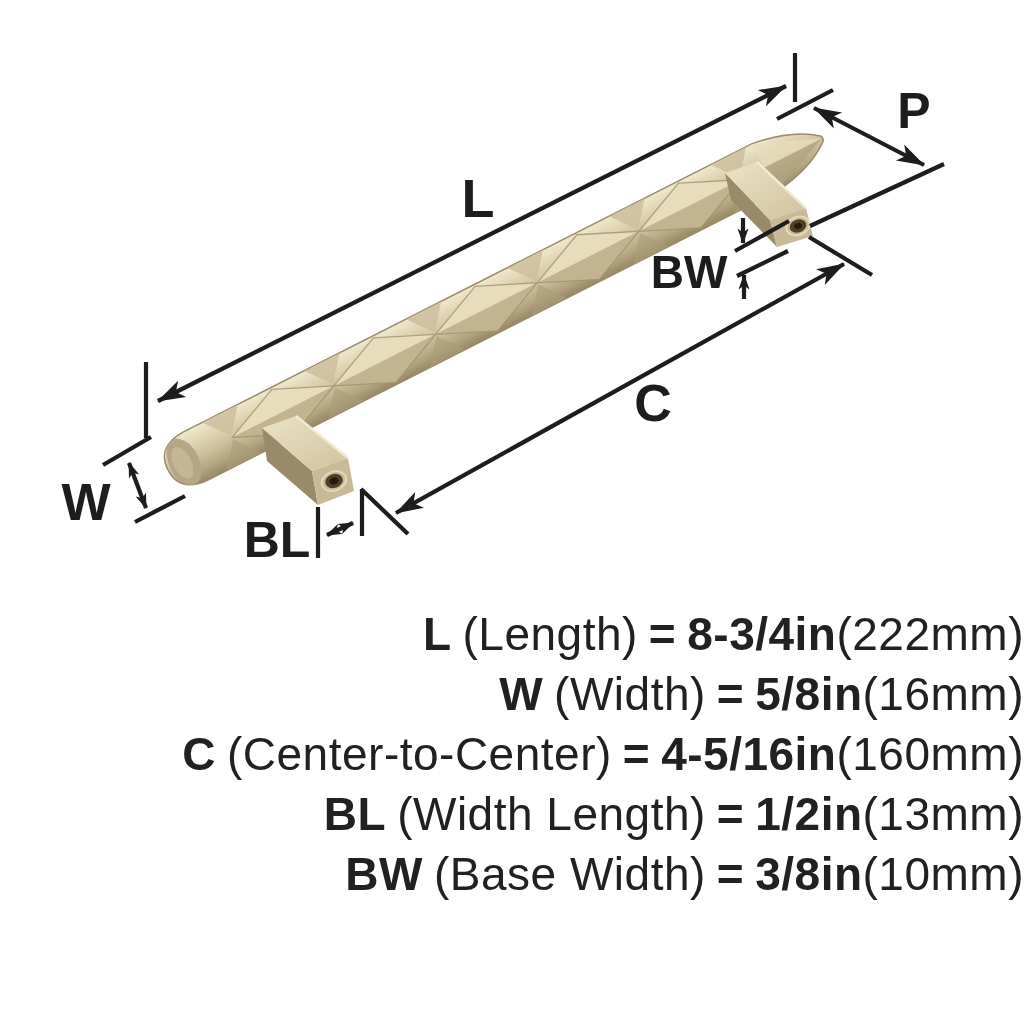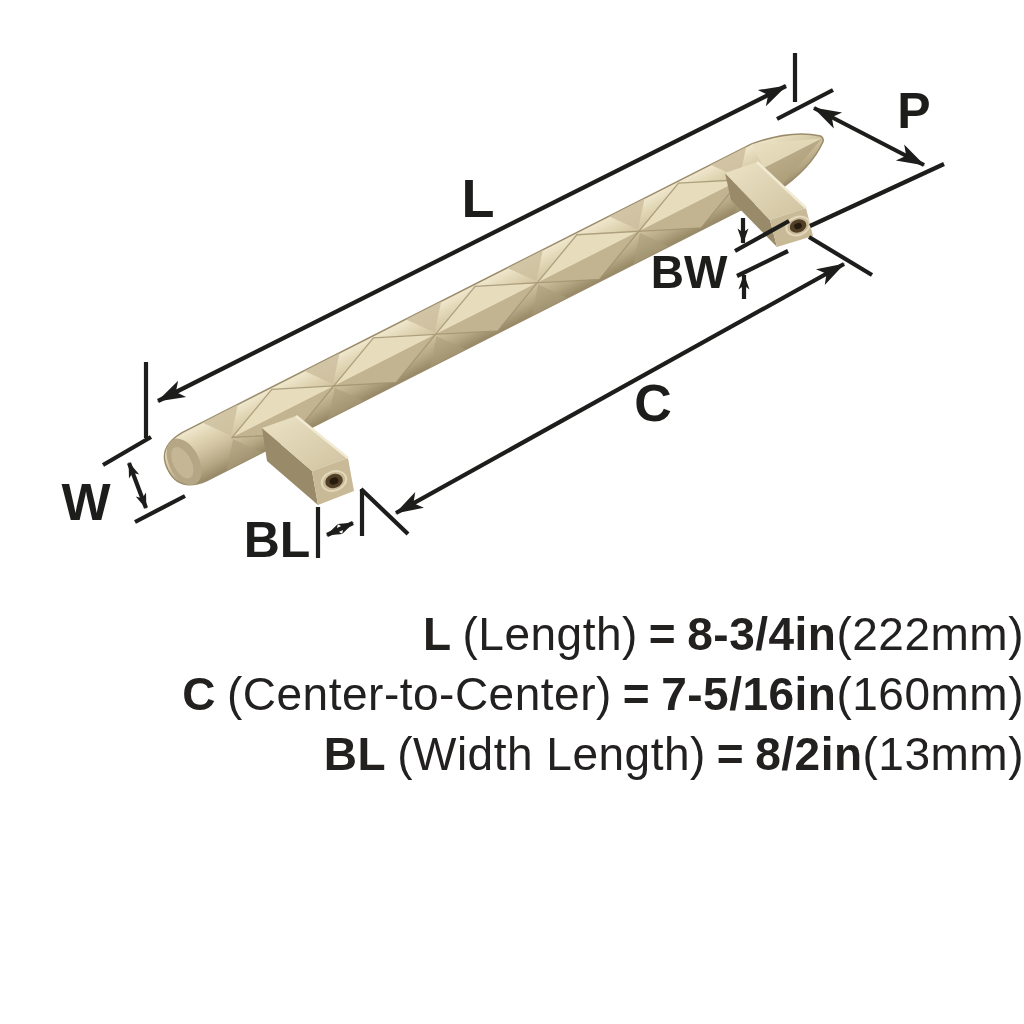--- a/index.html
+++ b/index.html
@@ -155,20 +155,26 @@
       <text class="dim-label" x="86" y="520" font-size="52">W</text>
       <text class="dim-label" x="277" y="557" font-size="50">BL</text>
     </g>
   </svg>
 
   <div id="spec-block">
     <div class="spec-line">
       <span class="b sym">L</span><span class="r desc">(Length)</span><span class="b eq">=</span><span class="b">8-3/4in</span><span class="r">(222mm)</span>
     </div>
     <div class="spec-line">
-      <span class="b sym">C</span><span class="r desc">(Center-to-Center)</span><span class="b eq">=</span><span class="b">7-5/16in</span><span class="r">(160mm)</span>
+      <span class="b sym">W</span><span class="r desc">(Width)</span><span class="b eq">=</span><span class="b">5/8in</span><span class="r">(16mm)</span>
     </div>
     <div class="spec-line">
-      <span class="b sym">BL</span><span class="r desc">(Width Length)</span><span class="b eq">=</span><span class="b">8/2in</span><span class="r">(13mm)</span>
+      <span class="b sym">C</span><span class="r desc">(Center-to-Center)</span><span class="b eq">=</span><span class="b">4-5/16in</span><span class="r">(160mm)</span>
+    </div>
+    <div class="spec-line">
+      <span class="b sym">BL</span><span class="r desc">(Width Length)</span><span class="b eq">=</span><span class="b">1/2in</span><span class="r">(13mm)</span>
+    </div>
+    <div class="spec-line">
+      <span class="b sym">BW</span><span class="r desc">(Base Width)</span><span class="b eq">=</span><span class="b">3/8in</span><span class="r">(10mm)</span>
     </div>
   </div>
 
 </div>
 
 </body></html>

